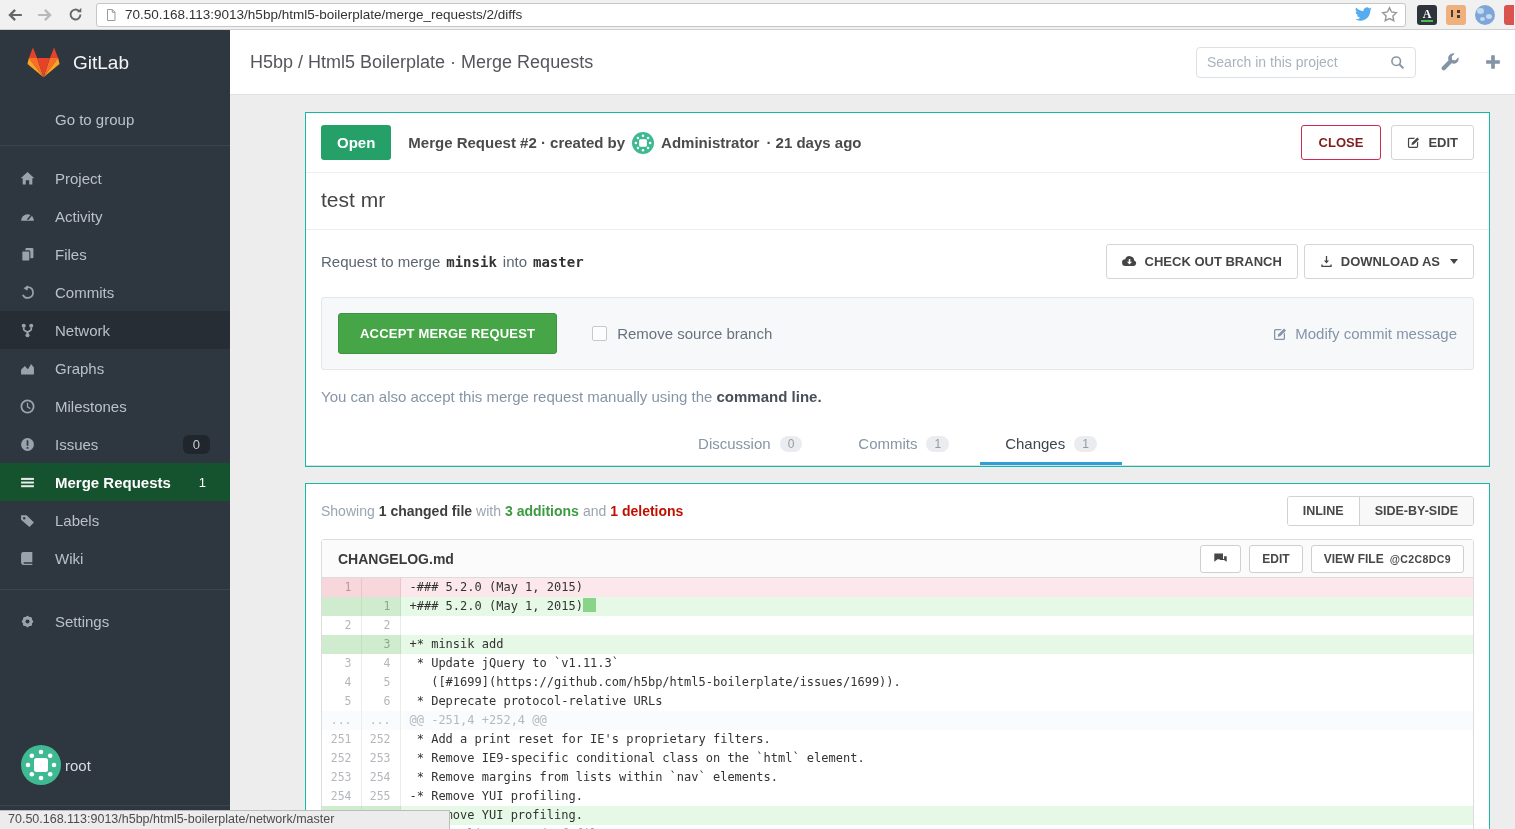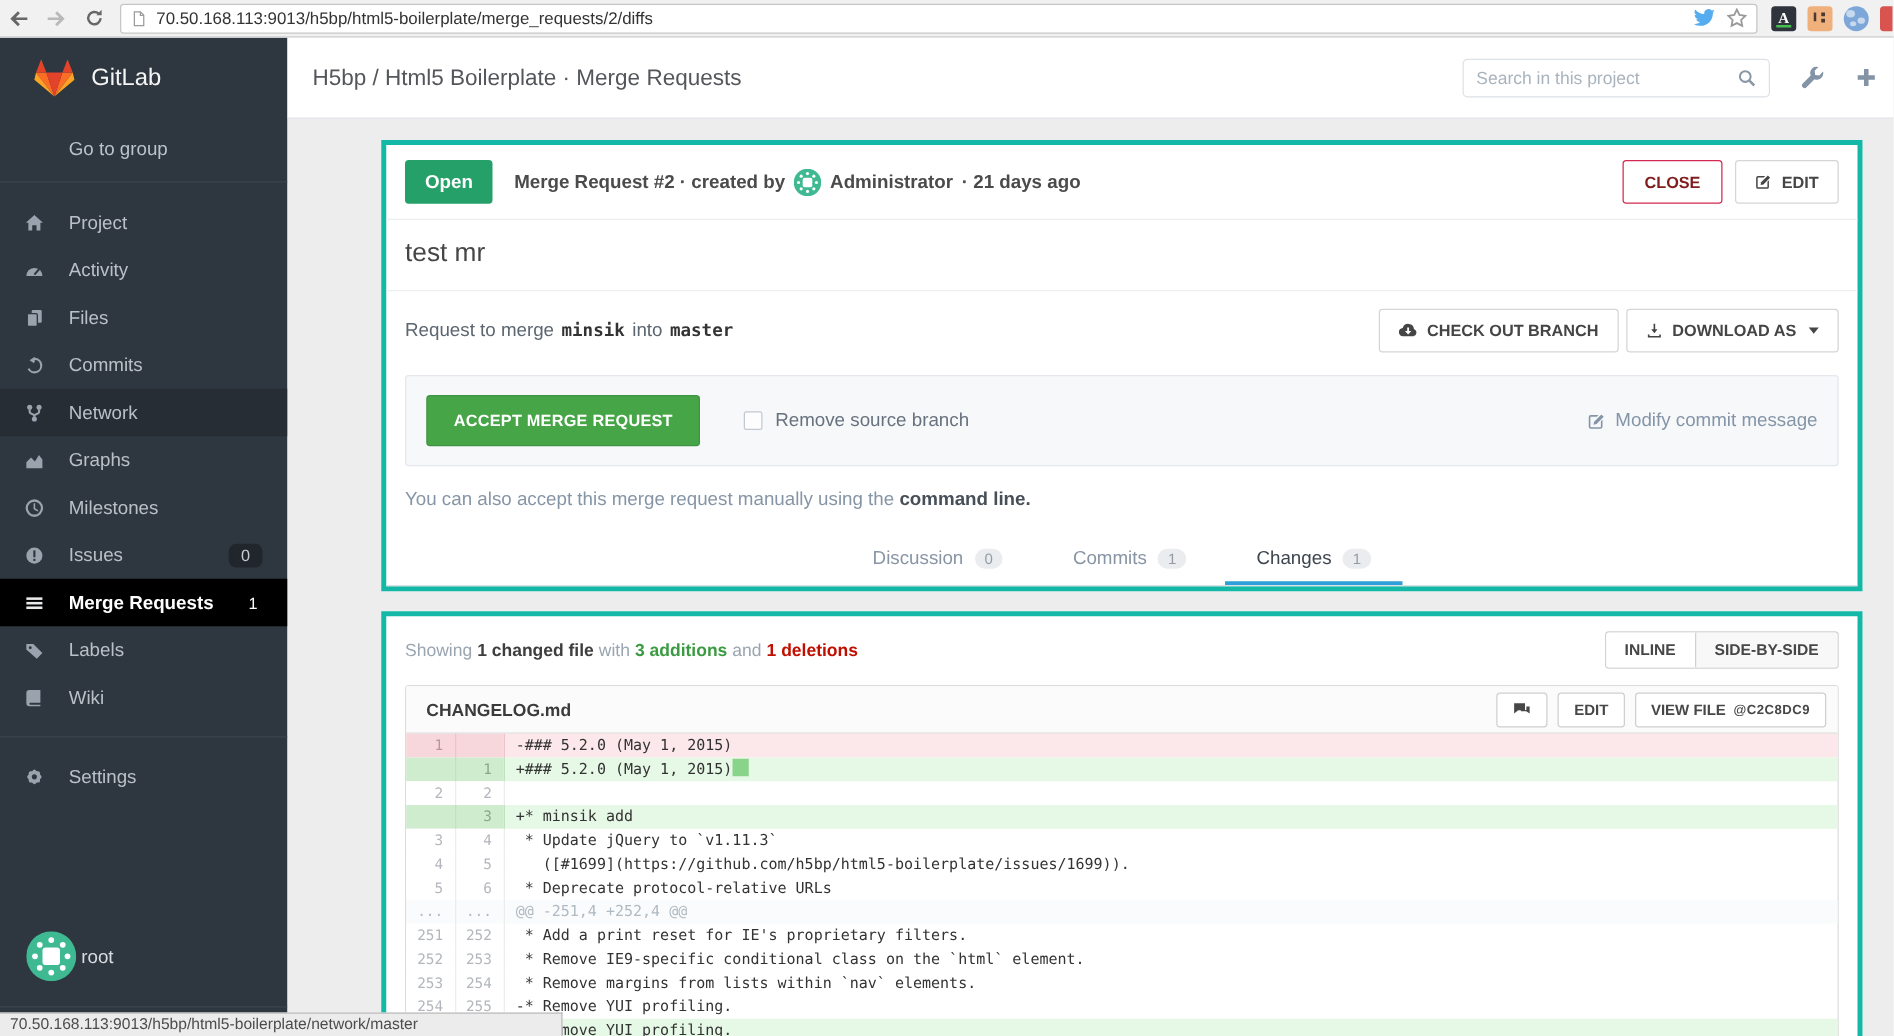--- a/index.html
+++ b/index.html
@@ -37,42 +37,42 @@
   
   .sidebar { width:230px; flex:0 0 230px; background:#2e363f; color:#b9c0c8; position:relative; font-size:15px; }
   .logo-row { height:65px; display:flex; align-items:center; padding-left:27px; gap:13px; }
   .logo-text { color:#f4f4f4; font-size:19px; }
   .go-group { padding:16px 0 17px 55px; color:#b9c3cc; cursor:pointer; }
   .side-sep { border-top:1px solid #3b434c; }
   .nav { padding-top:13px; }
   .nav-item { height:38px; display:flex; align-items:center; cursor:pointer; }
   .nav-item .ico-box { width:55px; display:flex; justify-content:center; color:#9aa3ad; }
   .nav-item.hover { background:#272d35; }
-  .nav-item.active { background:#000000; color:#fff; font-weight:bold; }
+  .nav-item.active { background:#14532d; color:#fff; font-weight:bold; }
   .nav-item.active .ico-box { color:#e8eaec; }
   .badge { margin-left:auto; margin-right:20px; background:#21262d; border-radius:6px;
            padding:2px 10px; font-size:13px; color:#c6ccd2; font-weight:normal; }
   .nav-item.active .badge { background:transparent; color:#fff; padding-right:4px; }
   .nav-divider { border-top:1px solid #3b434c; margin:12px 0; }
   .user-row { position:absolute; bottom:44px; left:21px; display:flex; align-items:center; gap:4px; color:#d9dde2; }
   .bottom-line { position:absolute; bottom:23px; left:0; right:0; border-top:1px solid #3b434c; }
 
   
   .main { flex:1; background:#ededee; position:relative; overflow:hidden; }
   .topbar { height:65px; background:#fff; border-bottom:1px solid #dfe2e6; display:flex; align-items:center; padding:0 14px 0 20px; }
   .page-title { font-size:18px; color:#54565b; }
   .topbar-right { margin-left:auto; display:flex; align-items:center; gap:25px; }
-  .search-box { width:246px; height:31px; border:1px solid #dce1e7; border-radius:4px; display:flex; align-items:center; padding:0 10px; background:#fff; }
+  .search-box { width:220px; height:31px; border:1px solid #dce1e7; border-radius:4px; display:flex; align-items:center; padding:0 10px; background:#fff; }
   .search-box input { border:none; outline:none; flex:1; font-size:14px; color:#54565b; font-family:inherit; background:transparent; }
   .search-box input::placeholder { color:#a9b3bd; }
   .search-ic { color:#8a97a7; }
   .hdr-ic { color:#8493a5; cursor:pointer; }
 
   .content { position:absolute; top:65px; left:0; right:0; bottom:0; overflow:hidden; }
-  .panel { margin:17px 25px 0 75px; background:#fff; border:4px solid #14b8a6; }
+  .panel { margin:17px 25px 0 75px; background:#fff; border:1px solid #14b8a6; }
 
   
   .mr-topline { display:flex; align-items:center; padding:12px 15px; }
   .state-badge { background:#26a069; color:#fff; font-size:15px; font-weight:600; padding:9px 16px; border-radius:3px; }
   .mr-meta { margin-left:17px; font-size:15px; color:#4b4b4b; font-weight:600; display:flex; align-items:center; gap:7px; }
   .btns-right { margin-left:auto; display:flex; gap:10px; }
   .btn { border:1px solid #d5d5d5; background:#fff; border-radius:3px; font-size:13px; font-weight:bold;
          color:#454545; padding:9px 15px; display:inline-flex; align-items:center; gap:8px; cursor:pointer; white-space:nowrap; }
   .btn-close { border-color:#d22852; color:#7f1d1d; padding:9px 17px; }
   .hr { border-top:1px solid #eceef0; }

